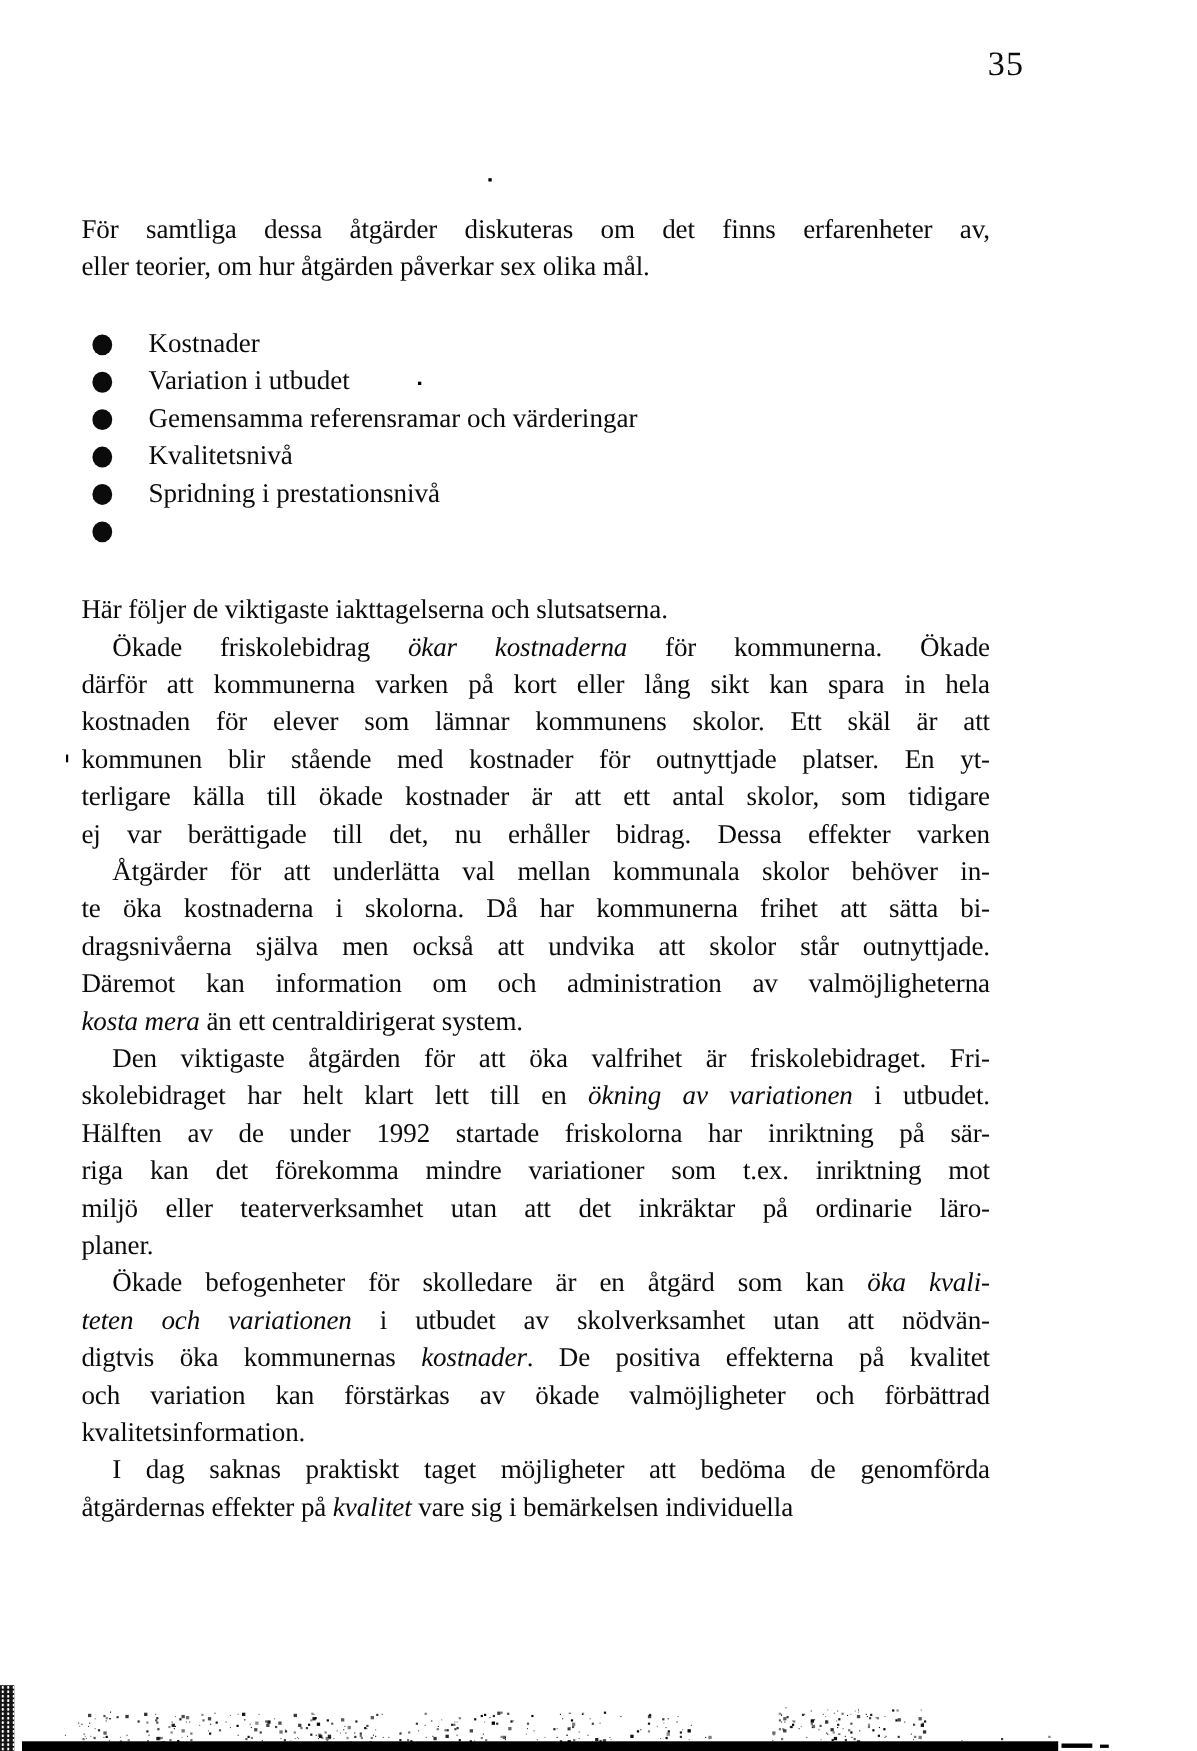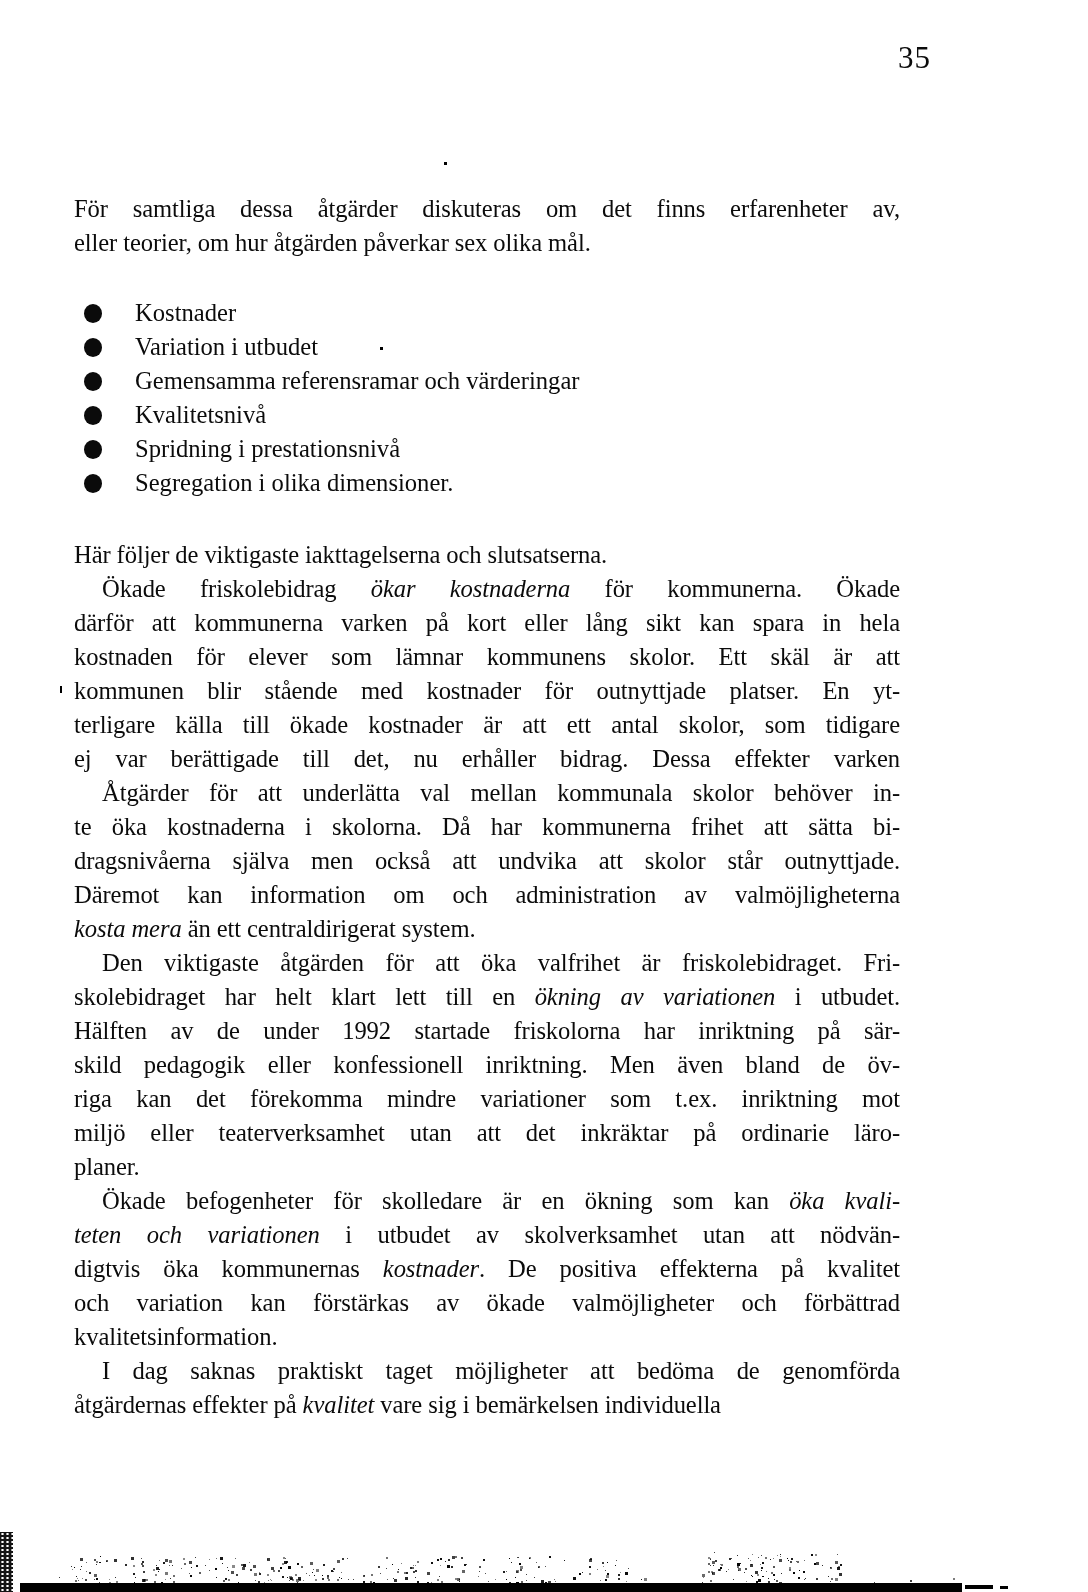--- a/index.html
+++ b/index.html
@@ -109,45 +109,43 @@
       <li class="bullet-item">
         <span class="bullet-dot"></span>
         <span class="bullet-label">Kvalitetsnivå</span>
       </li>
       <li class="bullet-item">
         <span class="bullet-dot"></span>
         <span class="bullet-label">Spridning i prestationsnivå</span>
       </li>
       <li class="bullet-item">
         <span class="bullet-dot"></span>
-        <span class="bullet-label">Segregation i olika dimensioner.</span>
       </li>
     </ul>
 
   <div class="body-text">
       <div class="line"><span>Här följer de viktigaste iakttagelserna och slutsatserna.</span></div>
       <div class="line j ind"><span>Ökade friskolebidrag </span><span class="it">ökar kostnaderna</span><span> för kommunerna. Ökade</span></div>
       <div class="line j"><span>därför att kommunerna varken på kort eller lång sikt kan spara in hela</span></div>
       <div class="line j"><span>kostnaden för elever som lämnar kommunens skolor. Ett skäl är att</span></div>
       <div class="line j"><span>kommunen blir stående med kostnader för outnyttjade platser. En yt-</span></div>
       <div class="line j"><span>terligare källa till ökade kostnader är att ett antal skolor, som tidigare</span></div>
       <div class="line j"><span>ej var berättigade till det, nu erhåller bidrag. Dessa effekter varken</span></div>
       <div class="line j ind"><span>Åtgärder för att underlätta val mellan kommunala skolor behöver in-</span></div>
       <div class="line j"><span>te öka kostnaderna i skolorna. Då har kommunerna frihet att sätta bi-</span></div>
       <div class="line j"><span>dragsnivåerna själva men också att undvika att skolor står outnyttjade.</span></div>
       <div class="line j"><span>Däremot kan information om och administration av valmöjligheterna</span></div>
       <div class="line"><span class="it">kosta mera</span><span> än ett centraldirigerat system.</span></div>
       <div class="line j ind"><span>Den viktigaste åtgärden för att öka valfrihet är friskolebidraget. Fri-</span></div>
       <div class="line j"><span>skolebidraget har helt klart lett till en </span><span class="it">ökning av variationen</span><span> i utbudet.</span></div>
       <div class="line j"><span>Hälften av de under 1992 startade friskolorna har inriktning på sär-</span></div>
-      <div class="line j"><span>skild pedagogik eller konfessionell inriktning. Men även bland de öv-</span></div>
       <div class="line j"><span>riga kan det förekomma mindre variationer som t.ex. inriktning mot</span></div>
       <div class="line j"><span>miljö eller teaterverksamhet utan att det inkräktar på ordinarie läro-</span></div>
       <div class="line"><span>planer.</span></div>
-      <div class="line j ind"><span>Ökade befogenheter för skolledare är en ökning som kan </span><span class="it">öka kvali-</span></div>
+      <div class="line j ind"><span>Ökade befogenheter för skolledare är en åtgärd som kan </span><span class="it">öka kvali-</span></div>
       <div class="line j"><span class="it">teten och variationen</span><span> i utbudet av skolverksamhet utan att nödvän-</span></div>
       <div class="line j"><span>digtvis öka kommunernas </span><span class="it">kostnader</span><span>. De positiva effekterna på kvalitet</span></div>
       <div class="line j"><span>och variation kan förstärkas av ökade valmöjligheter och förbättrad</span></div>
       <div class="line"><span>kvalitetsinformation.</span></div>
       <div class="line j ind"><span>I dag saknas praktiskt taget möjligheter att bedöma de genomförda</span></div>
       <div class="line"><span>åtgärdernas effekter på </span><span class="it">kvalitet</span><span> vare sig i bemärkelsen individuella</span></div>
     </div>
 
   <div class="left-strip"></div>
   <div class="bottom-bar"></div>

